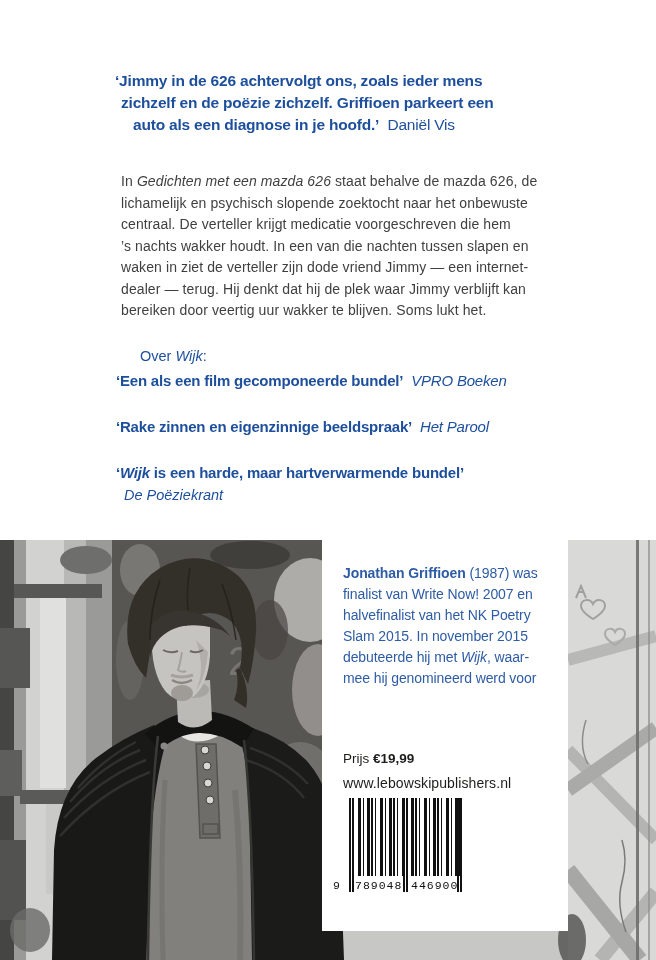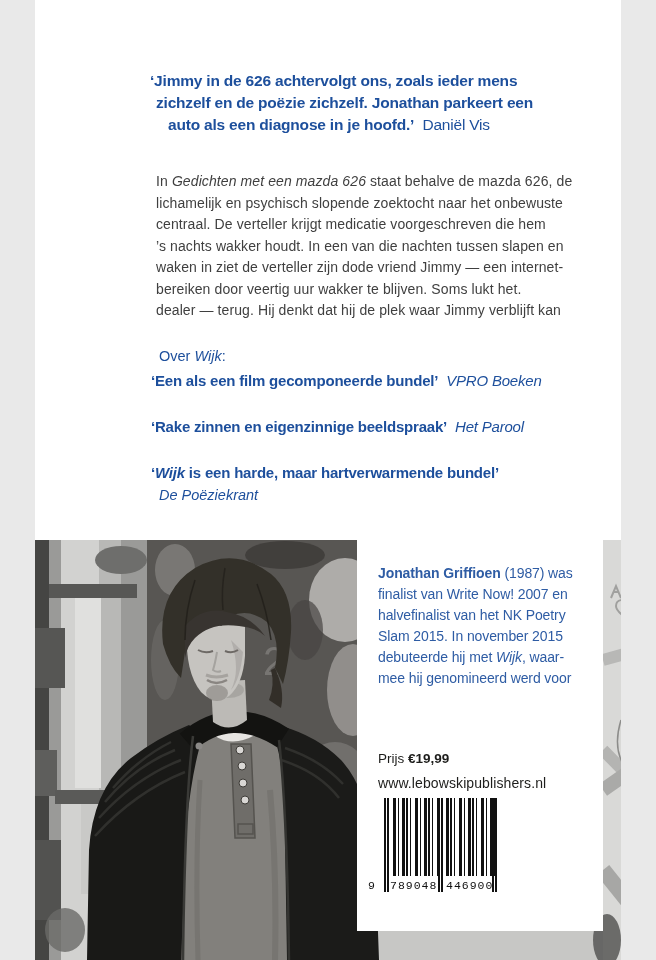--- a/index.html
+++ b/index.html
@@ -1,32 +1,32 @@
 <!DOCTYPE html>
 <html><head>
 <meta charset="utf-8">
 <style>
   html,body{margin:0;padding:0;background:#e9e9e9;}
   .page{
-    position:relative; width:586px; height:960px; margin:0 auto;
+    position:relative; width:656px; height:960px; margin:0 auto;
     background:var(--page-bg,#fff); overflow:hidden;
     font-family:"Liberation Sans", sans-serif;
     -webkit-font-smoothing:antialiased;
   }
   .line{white-space:pre;}
   
   .endorsement{position:absolute; left:121px; top:70px; color:var(--blue,#1d4f9c);
     font-size:15.5px; line-height:22px; letter-spacing:-0.2px;}
   .endorsement .hang{margin-left:-6px;}
   
   .synopsis{position:absolute; left:121px; top:171px; color:var(--body-text,#3f3f3f);
     font-size:14px; line-height:21.5px; letter-spacing:0.1px;}
   
   .reviews{position:absolute; left:116px; top:346px; color:var(--blue,#1d4f9c);}
-  .rv-heading{margin-left:8px; font-size:14.5px; line-height:21px;}
+  .rv-heading{margin-left:24px; font-size:14.5px; line-height:21px;}
   .rv-quote{font-size:15px; line-height:21px; letter-spacing:-0.2px; margin-top:25px;}
   .rv-quote.first{margin-top:3px;}
   .rv-attr2{margin-left:8px; margin-top:2px; font-size:14.5px; line-height:21px;}
   
   .photo{position:absolute; left:0; top:540px; width:656px; height:420px; z-index:1;}
   .photo svg{display:block;}
   
   .info-box{position:absolute; left:322px; top:540px; width:246px; height:391px;
     background:var(--page-bg,#fff); z-index:2;}
   .bio{position:absolute; left:21px; top:23px; color:var(--bio-blue,#2e5ca4);
@@ -49,32 +49,32 @@
   .bc-grp1{left:24px; width:46px; text-align:center; letter-spacing:1px;}
   .bc-grp2{left:80px; width:46px; text-align:center; letter-spacing:1px;}
 </style>
 </head>
 <body style="--page-bg: #ffffff; --blue: #1d4f9c; --bio-blue: #2e5ca4; --body-text: #3f3f3f; --ink: #1d1d1b;">
 
 <div class="page">
 
   <section class="endorsement">
     <div class="line hang"><span style="font-weight: bold;">‘Jimmy in de 626 achtervolgt ons, zoals ieder mens</span></div>
-    <div class="line"><span style="font-weight: bold;">zichzelf en de poëzie zichzelf. Jonathan parkeert een</span></div>
+    <div class="line"><span style="font-weight: bold;">zichzelf en de poëzie zichzelf. Griffioen parkeert een</span></div>
     <div class="line"><span style="font-weight: bold; margin-left: 12px;">auto als een diagnose in je hoofd.’</span><span>  Daniël Vis</span></div>
   </section>
 
   <section class="synopsis">
     <div class="line"><span>In </span><span style="font-style: italic;">Gedichten met een mazda 626</span><span> staat behalve de mazda 626, de</span></div>
     <div class="line"><span>lichamelijk en psychisch slopende zoektocht naar het onbewuste</span></div>
     <div class="line"><span>centraal. De verteller krijgt medicatie voorgeschreven die hem</span></div>
     <div class="line"><span>’s nachts wakker houdt. In een van die nachten tussen slapen en</span></div>
     <div class="line"><span>waken in ziet de verteller zijn dode vriend Jimmy — een internet-</span></div>
+    <div class="line"><span>dealer — terug. Hij denkt dat hij de plek waar Jimmy verblijft kan</span></div>
     <div class="line"><span>bereiken door veertig uur wakker te blijven. Soms lukt het.</span></div>
-    <div class="line"><span>dealer — terug. Hij denkt dat hij de plek waar Jimmy verblijft kan</span></div>
   </section>
 
   <section class="reviews">
     <div class="rv-heading line"><span>Over </span><span style="font-style: italic;">Wijk</span><span>:</span></div>
     <div class="rv-quote first line"><span style="font-weight: bold;">‘Een als een film gecomponeerde bundel’</span><span>  </span><span style="font-style: italic; text-align: right;">VPRO Boeken</span></div>
     <div class="rv-quote line"><span style="font-weight: bold;">‘Rake zinnen en eigenzinnige beeldspraak’</span><span>  </span><span style="font-style: italic;">Het Parool</span></div>
     <div class="rv-quote line"><span style="font-weight: bold;">‘</span><span style="font-weight: bold; font-style: italic;">Wijk</span><span style="font-weight: bold; text-align: right;"> is een harde, maar hartverwarmende bundel’</span></div>
     <div class="rv-attr2 line"><span style="font-style: italic;">De Poëziekrant</span></div>
   </section>
 

